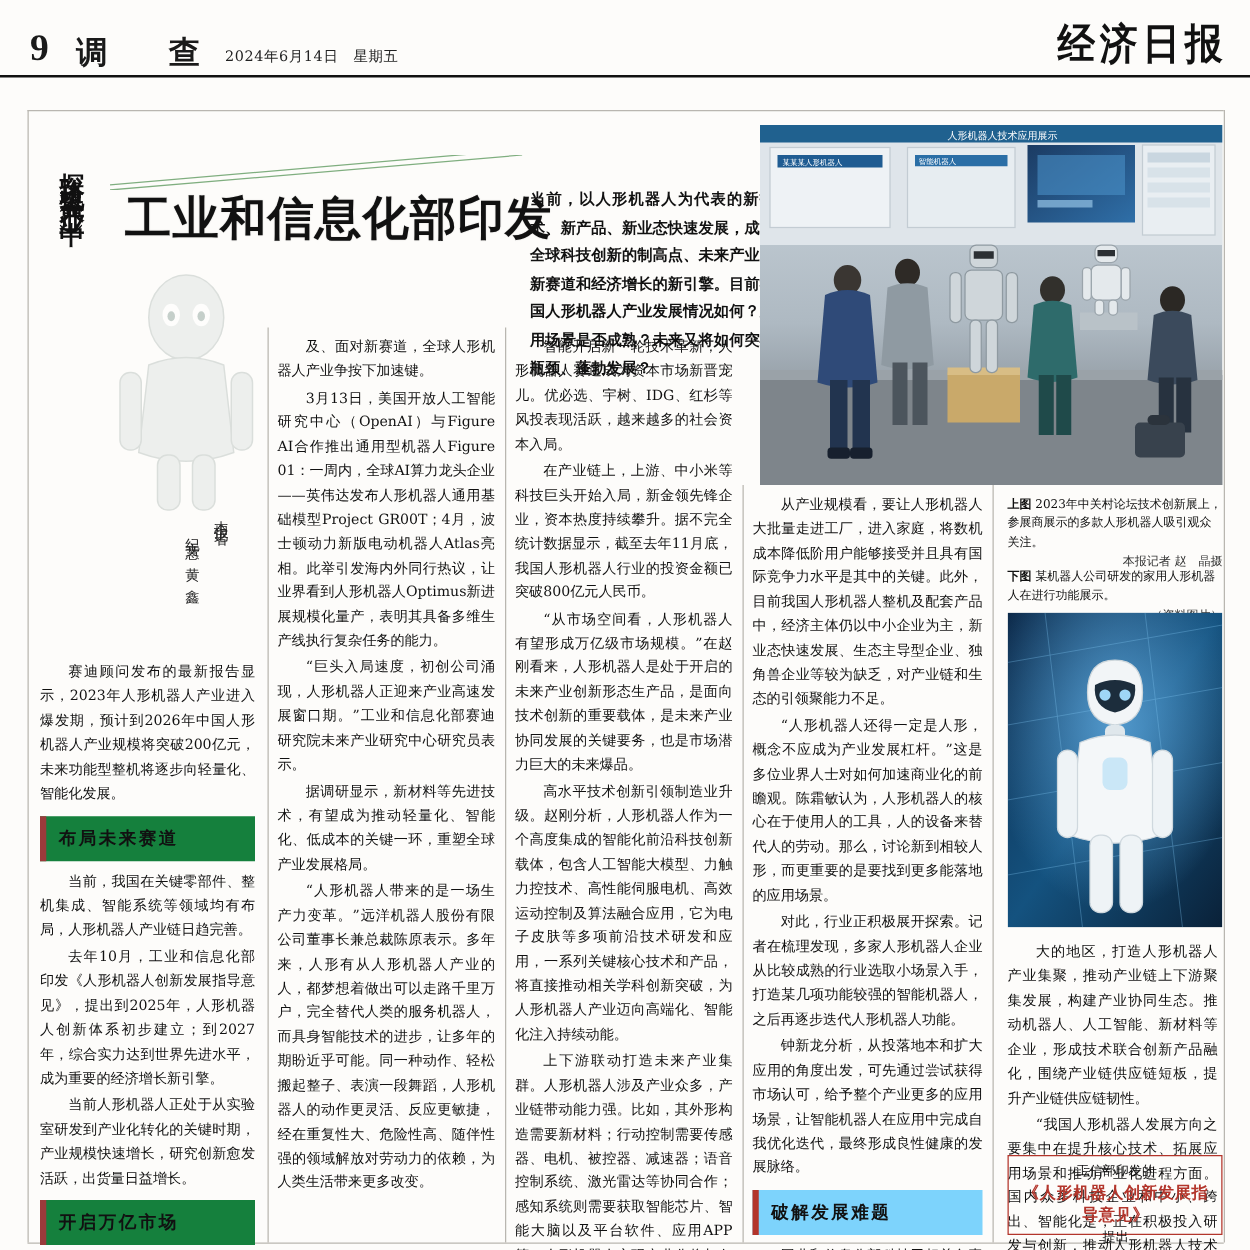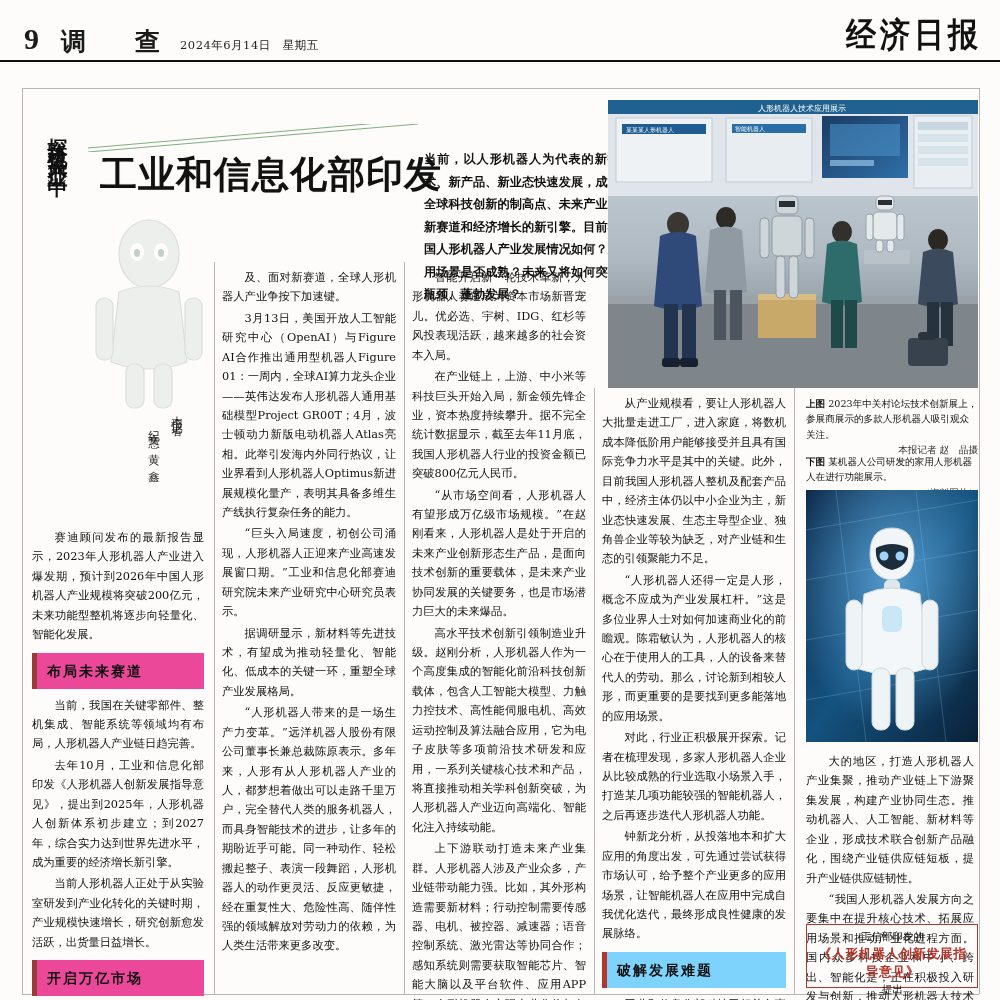--- a/index.html
+++ b/index.html
@@ -83,21 +83,21 @@
   
   .col {
     position: absolute;
     font-size: 11.3px; line-height: 1.72;
     text-align: justify;
     color: #111;
   }
   .col p { margin: 0 0 2px 0; text-indent: 2em; }
   
   .subhead {
-    background: #ec4899;
+    background: #15803d;
     border-left: 5px solid #9a3b3b;
     font-size: 14px; font-weight: bold; letter-spacing: 2px;
     padding: 6px 8px 6px 10px;
     color: #111;
     margin: 8px 0 7px 0;
   }
   .subhead.red { background: #7dd3fc; border-left-color: #b3352b; }
   
   .photo { position: absolute; overflow: hidden; }
   .cap {

